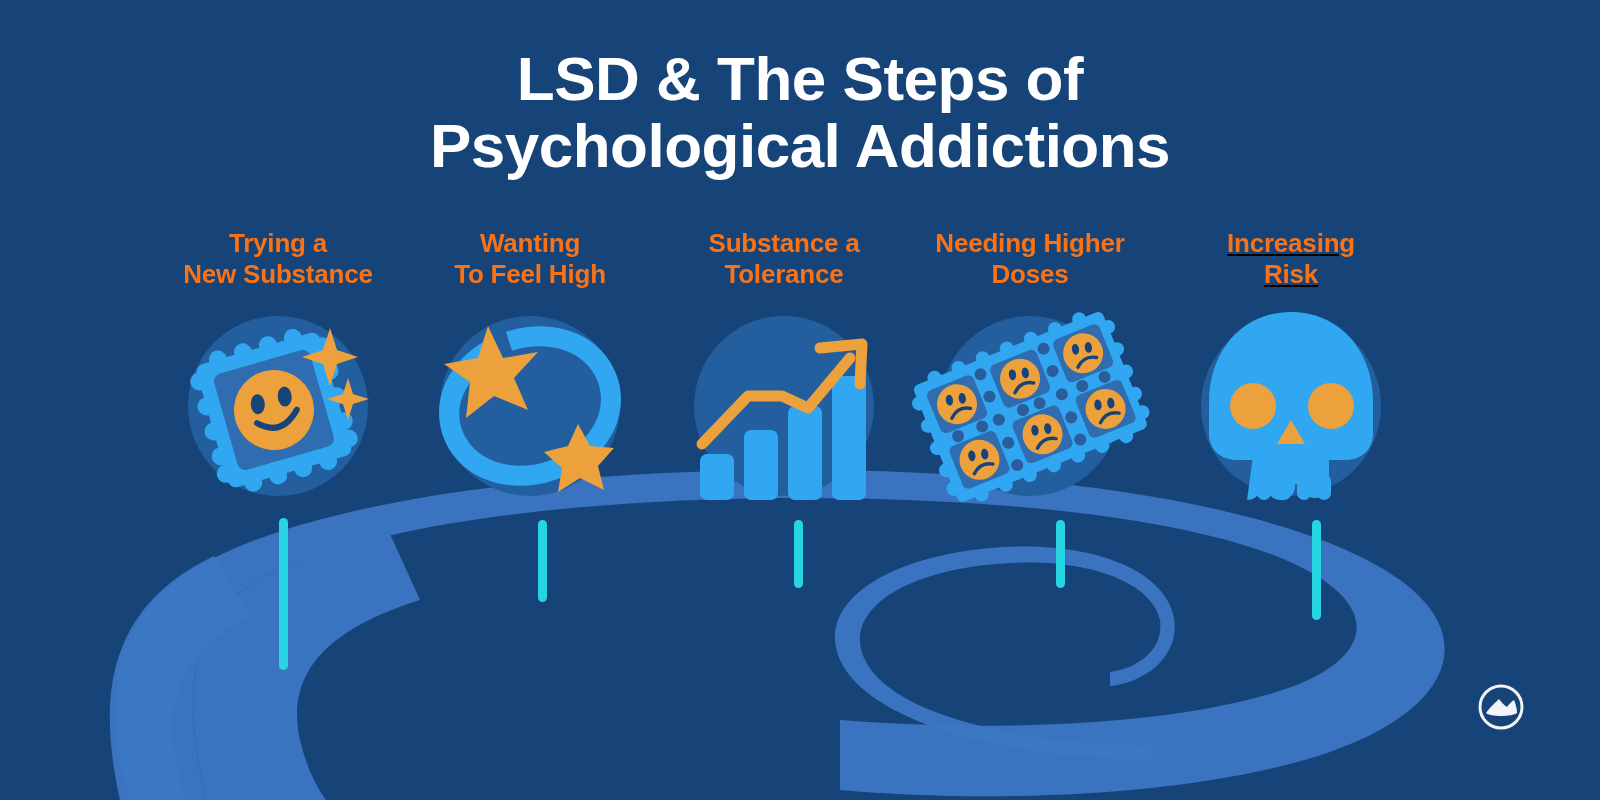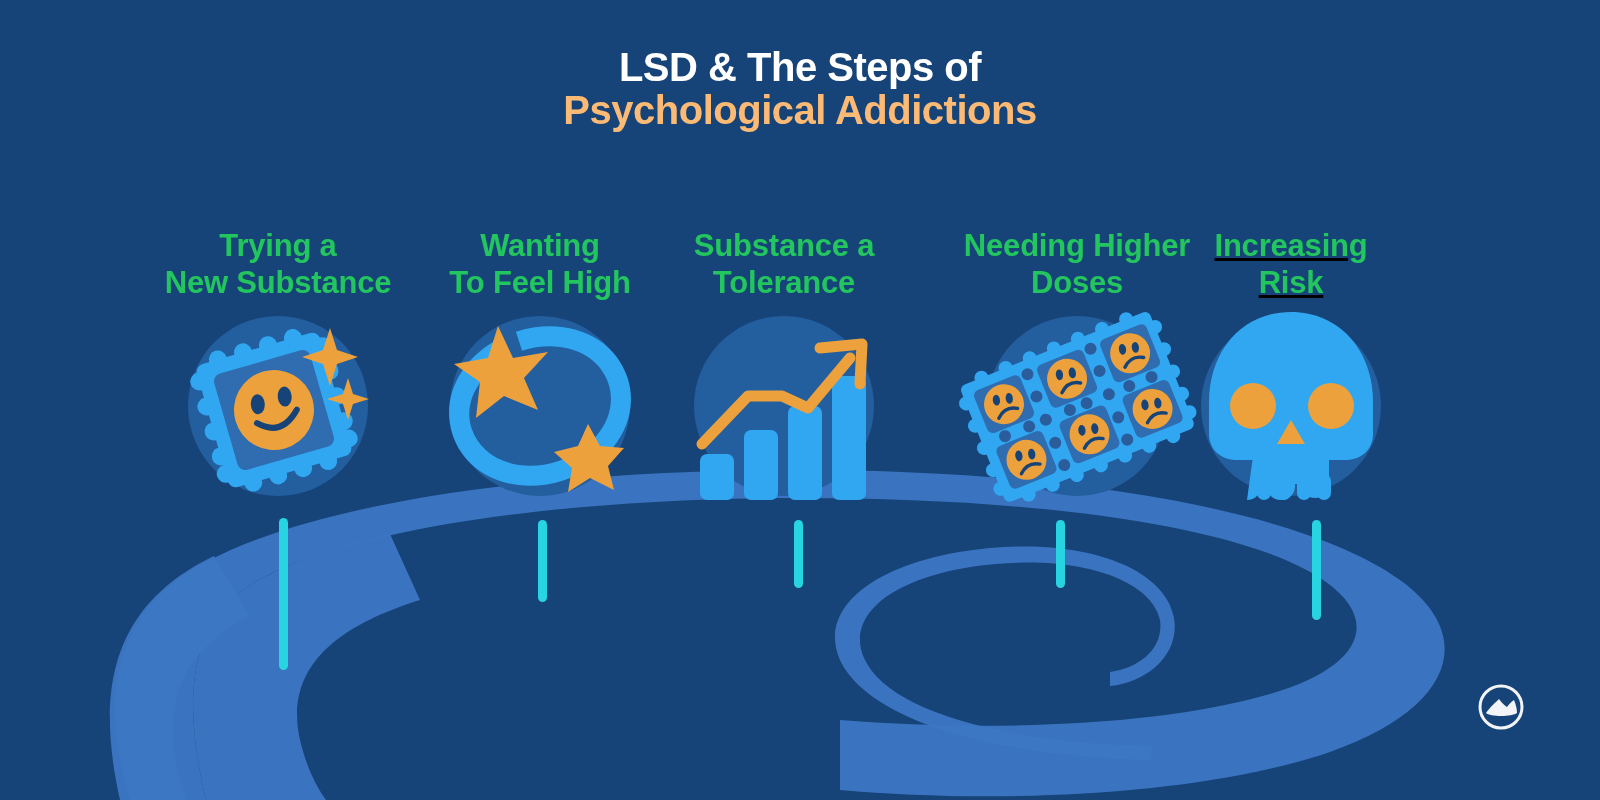--- a/index.html
+++ b/index.html
@@ -24,47 +24,47 @@
   
   #title-block {
     position: absolute;
     left: 0; top: 46px;
     width: 1600px;
     text-align: center;
     z-index: 5;
   }
   .title-line {
     display: block;
-    font-size: 40px;
+    font-size: 62px;
     font-weight: bold;
     letter-spacing: -0.5px;
     line-height: 1.08;
     white-space: nowrap;
   }
   .title-line-1 { color: #ffffff; }
-  .title-line-2 { color: #fdba74; }
+  .title-line-2 { color: #ffffff; }
 
   
   #steps {
     position: absolute;
     left: 0; top: 228px;
     width: 1600px;
     height: 460px;
     z-index: 4;
   }
   .step {
     position: absolute;
     top: 0;
     width: 260px;
     text-align: center;
   }
   .step-label {
     display: block;
-    color: #22c55e;
-    font-size: 31px;
+    color: #f97316;
+    font-size: 26px;
     font-weight: bold;
     line-height: 1.18;
     letter-spacing: -0.2px;
     white-space: pre-line;
   }
   .step-icon-wrap {
     position: absolute;
     left: 50%;
     top: 78px;
     width: 200px;
@@ -179,21 +179,21 @@
             <ellipse cx="110" cy="94" rx="7" ry="10" fill="#174478" transform="rotate(12 110 94)"></ellipse>
             <path d="M 76 112 Q 96 132 118 110" stroke="#174478" stroke-width="6" fill="none" stroke-linecap="round"></path>
           </g>
 
           <path d="M 152 22 L 159 44 L 180 51 L 159 58 L 152 80 L 145 58 L 124 51 L 145 44 Z" fill="#eda13c"></path>
           <path d="M 170 72 L 175 88 L 191 93 L 175 98 L 170 114 L 165 98 L 149 93 L 165 88 Z" fill="#eda13c"></path>
         </svg>
       </div>
     </div>
 
-    <div class="step" style="left:410px;">
+    <div class="step" style="left:400px;">
       <span class="step-label">Wanting
 To Feel High</span>
       <div class="step-icon-wrap">
         <svg width="200" height="200" viewBox="0 0 200 200" xmlns="http://www.w3.org/2000/svg">
           <circle cx="100" cy="100" r="90" fill="#235e9e"></circle>
 
           <g transform="rotate(-18 100 100)">
             <path d="M 100 22
                      C 152 22 192 56 192 100
                      C 192 144 152 178 100 178
@@ -223,21 +223,21 @@
             <rect x="60" y="124" width="34" height="70" rx="7"></rect>
             <rect x="104" y="100" width="34" height="94" rx="7"></rect>
             <rect x="148" y="70" width="34" height="124" rx="7"></rect>
           </g>
           <path d="M 18 138 L 64 90 L 98 90 L 124 102 L 166 52" stroke="#eda13c" stroke-width="11" fill="none" stroke-linecap="round" stroke-linejoin="round"></path>
           <path d="M 136 42 L 178 38 L 176 78" stroke="#eda13c" stroke-width="11" fill="none" stroke-linecap="round" stroke-linejoin="round"></path>
         </svg>
       </div>
     </div>
 
-    <div class="step" style="left:947px;">
+    <div class="step" style="left:900px;">
       <span class="step-label">Needing Higher
 Doses</span>
       <div class="step-icon-wrap" style="width:260px; margin-left:-130px;">
         <svg width="260" height="200" viewBox="0 0 260 200" xmlns="http://www.w3.org/2000/svg">
           <circle cx="130" cy="100" r="90" fill="#235e9e"></circle>
           <g transform="rotate(-22 130 100)">
 
             <g fill="#31a7f2">
               <rect x="28" y="38" width="204" height="126" rx="6"></rect>
               <circle cx="28" cy="56" r="7"></circle>

